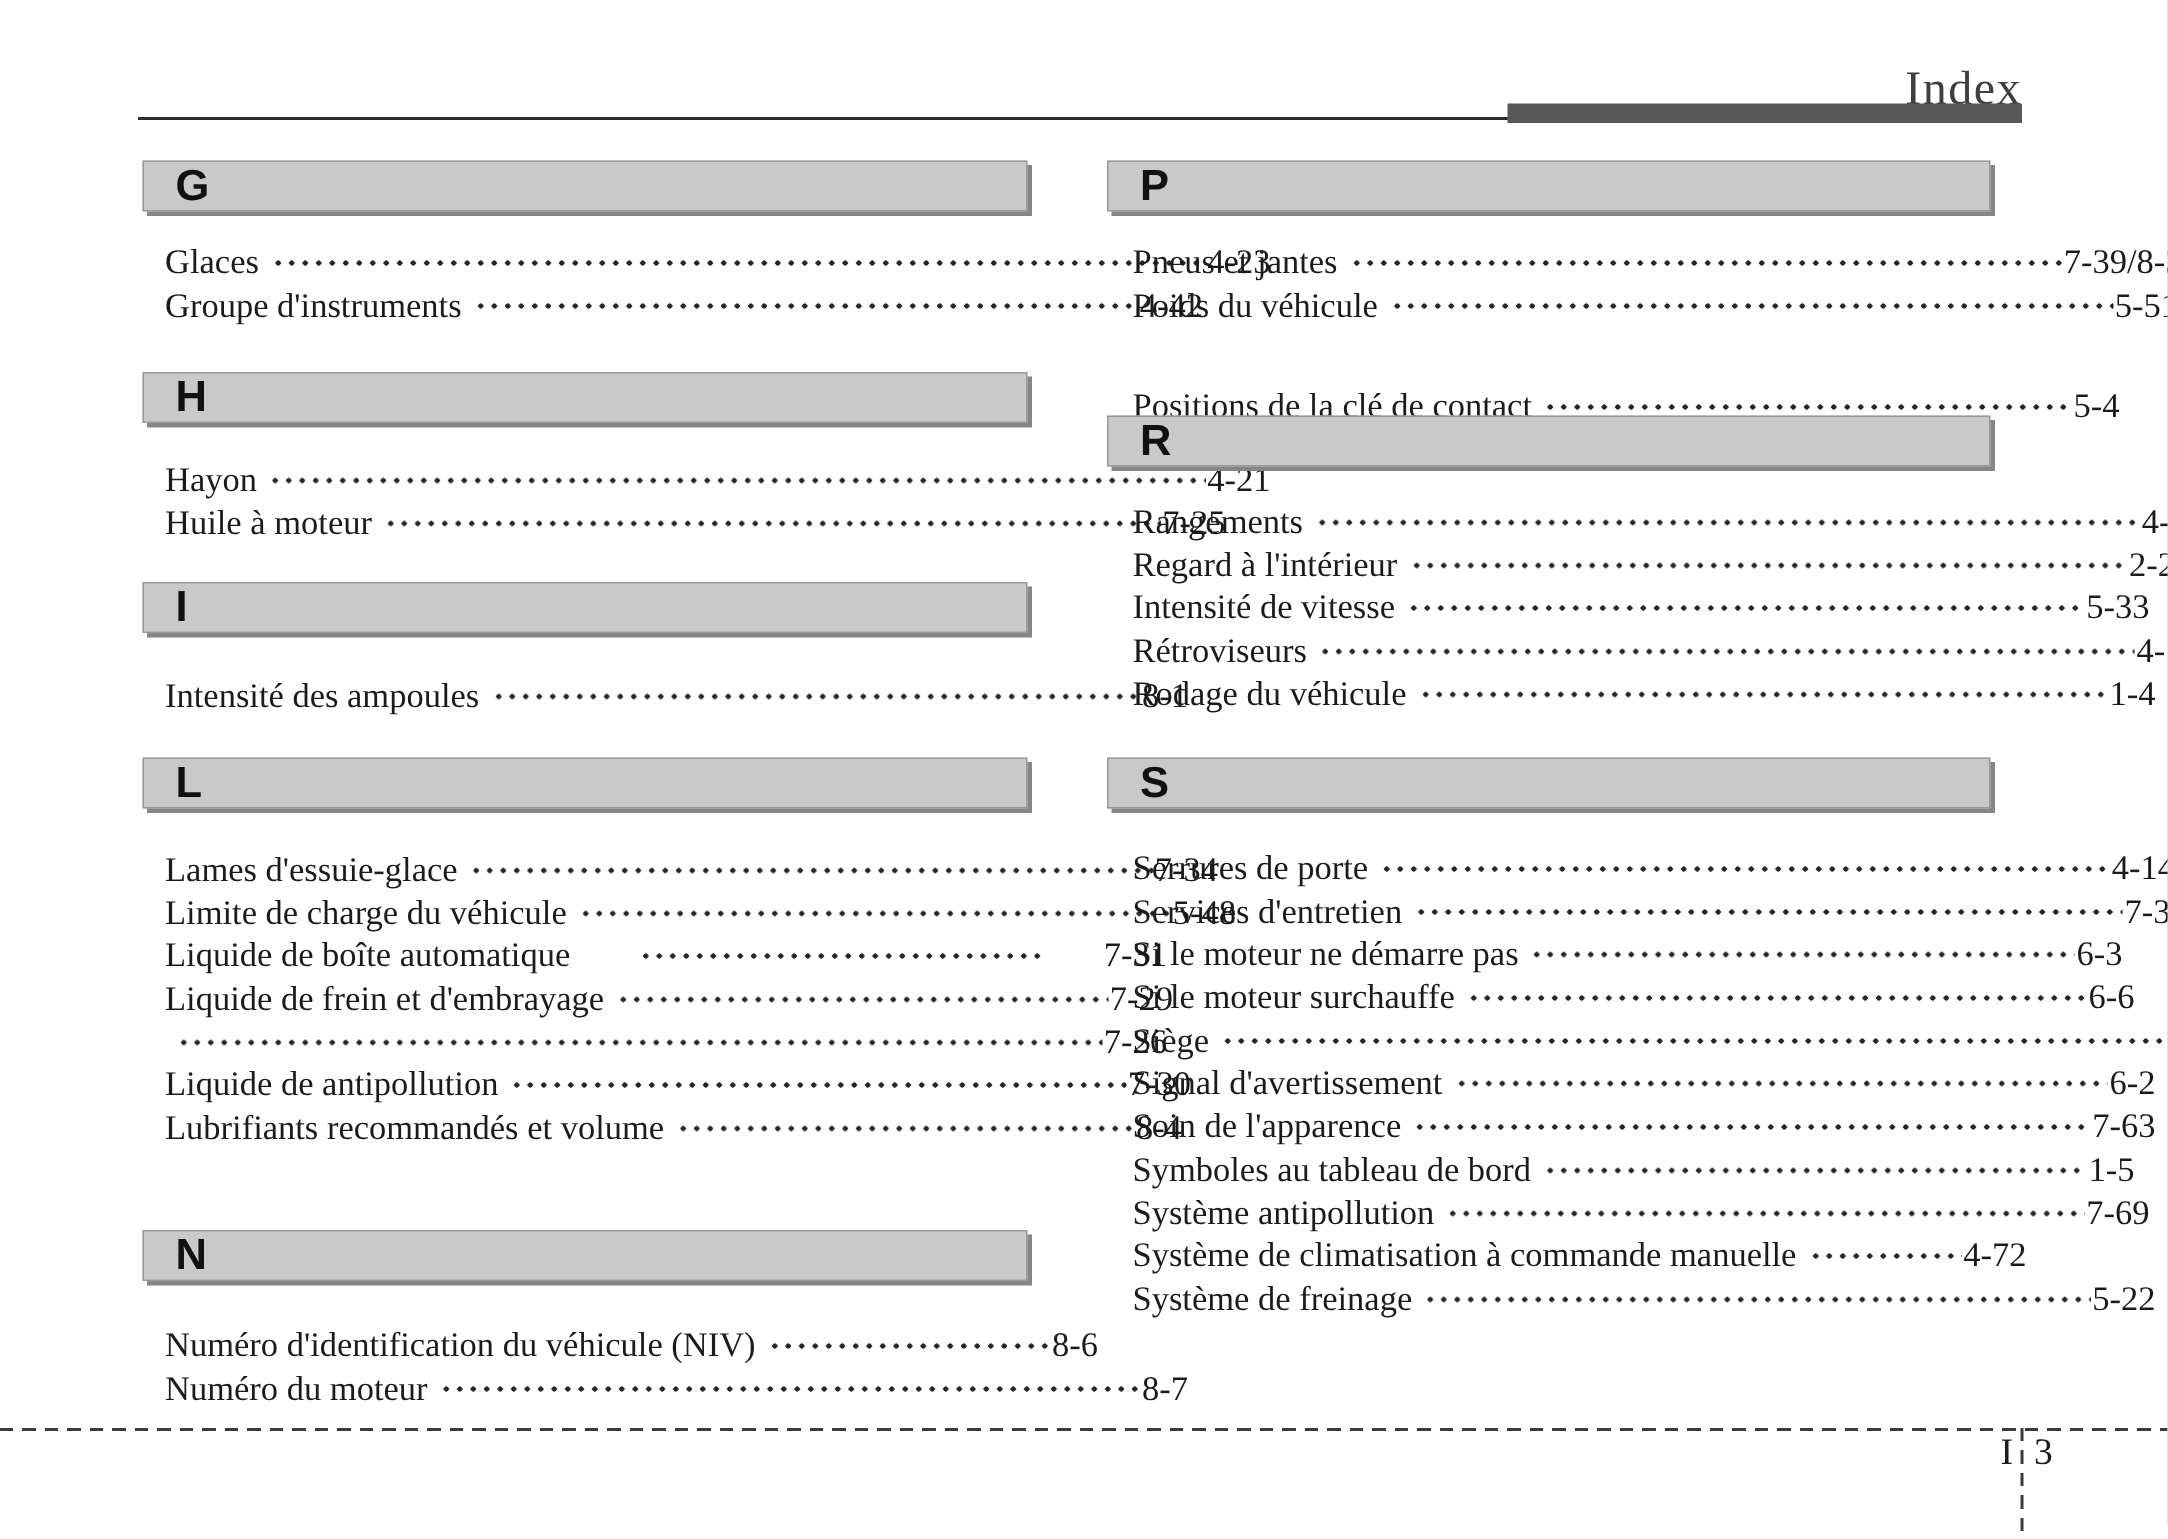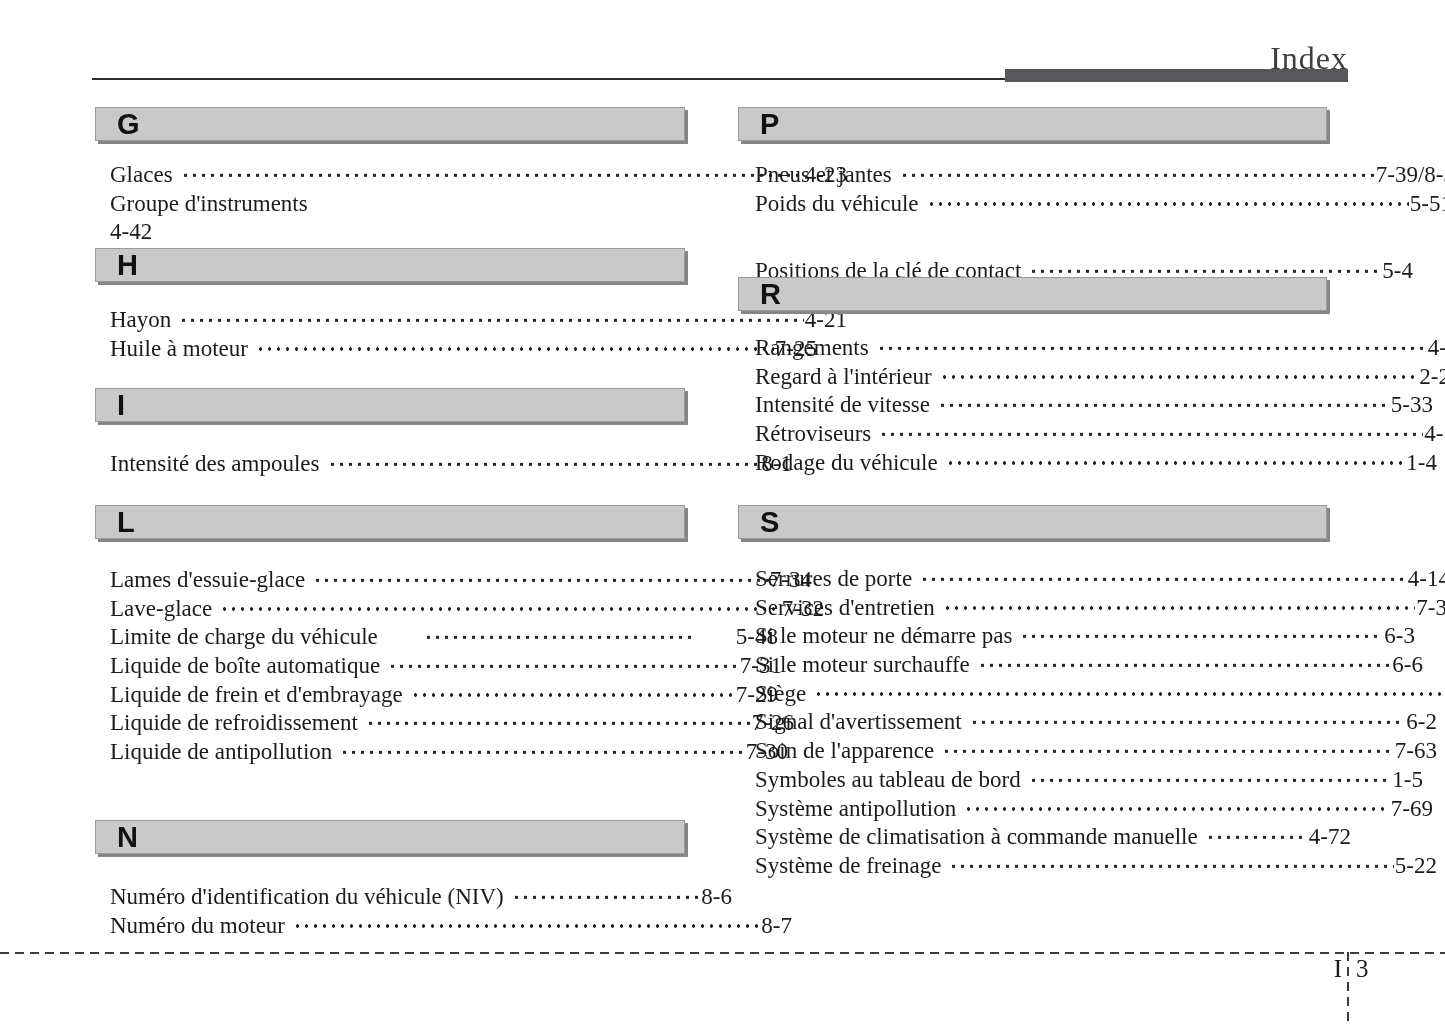--- a/index.html
+++ b/index.html
@@ -73,21 +73,21 @@
   #sec-G{left:95px;top:107px;} #sec-H{left:95px;top:248px;}
   #sec-I{left:95px;top:388px;} #sec-L{left:95px;top:505px;}
   #sec-N{left:95px;top:820px;}
   #sec-G .letter-header,#sec-H .letter-header,#sec-I .letter-header,
   #sec-L .letter-header,#sec-N .letter-header{width:590px;}
   #sec-G .entries,#sec-H .entries,#sec-I .entries,
   #sec-L .entries,#sec-N .entries{margin-left:15px;}
   #sec-G .entries{margin-top:20px;} #sec-H .entries{margin-top:24px;}
   #sec-I .entries{margin-top:28px;} #sec-L .entries{margin-top:27px;}
   #sec-N .entries{margin-top:29px;}
-  #sec-G .entry:nth-child(1){width:737px;} #sec-G .entry:nth-child(2){width:692px;flex-direction:column;}
+  #sec-G .entry:nth-child(1){width:737px;} #sec-G .entry:nth-child(2){width:692px;}
   #sec-H .entry:nth-child(1){width:737px;} #sec-H .entry:nth-child(2){width:707px;}
   #sec-I .entry:nth-child(1){width:682px;}
   #sec-L .entry{width:676px;}
   #sec-L .entry:nth-child(1){width:702px;} #sec-L .entry:nth-child(2){width:714px;}
   #sec-L .entry:nth-child(3){width:668px;gap:38px;} #sec-L .entry:nth-child(4){width:672px;}
   #sec-L .entry:nth-child(5){width:668px;} #sec-L .entry:nth-child(6){width:684px;}
   #sec-L .entry:nth-child(7){width:678px;} #sec-L .entry:nth-child(8){width:668px;}
   #sec-N .entry:nth-child(1){width:622px;} #sec-N .entry:nth-child(2){width:682px;}
   
   #sec-P{left:738px;top:107px;} #sec-R{left:738px;top:277px;}
@@ -177,48 +177,47 @@
         <div class="letter-header">
           <span class="letter">L</span>
         </div>
         <div class="entries">
           <div class="entry">
             <span class="label">Lames d'essuie-glace</span>
             <span class="leader"></span>
             <span class="page">7-34</span>
           </div>
           <div class="entry">
-            <span class="label">Lave-glace</span>
-            <span class="leader"></span>
-            <span class="page">7-32</span>
-          </div>
-          <div class="entry">
             <span class="label">Limite de charge du véhicule</span>
             <span class="leader"></span>
             <span class="page">5-48</span>
           </div>
           <div class="entry">
             <span class="label">Liquide de boîte automatique</span>
             <span class="leader"></span>
             <span class="page">7-31</span>
           </div>
           <div class="entry">
             <span class="label">Liquide de frein et d'embrayage</span>
             <span class="leader"></span>
             <span class="page">7-29</span>
           </div>
           <div class="entry">
-            <span class="label">Liquide de refroidissement</span>
             <span class="leader"></span>
             <span class="page">7-26</span>
           </div>
           <div class="entry">
             <span class="label">Liquide de antipollution</span>
             <span class="leader"></span>
             <span class="page">7-30</span>
+          </div>
+          <div class="entry">
+            <span class="label">Lubrifiants recommandés et volume</span>
+            <span class="leader"></span>
+            <span class="page">8-4</span>
           </div>
         </div>
       </section>
       <section class="index-section" id="sec-N">
         <div class="letter-header">
           <span class="letter">N</span>
         </div>
         <div class="entries">
           <div class="entry">
             <span class="label">Numéro d'identification du véhicule (NIV)</span>

